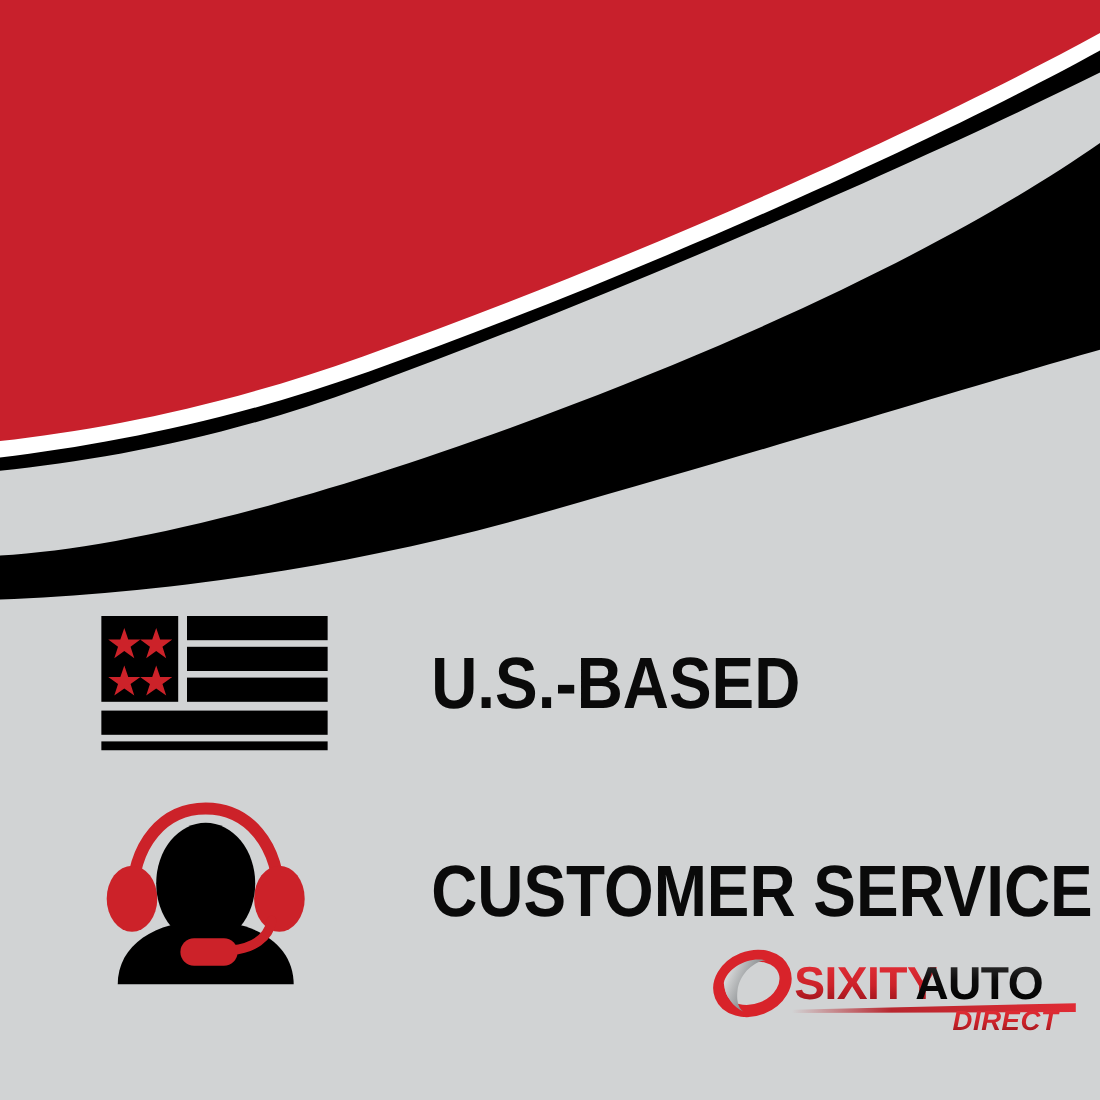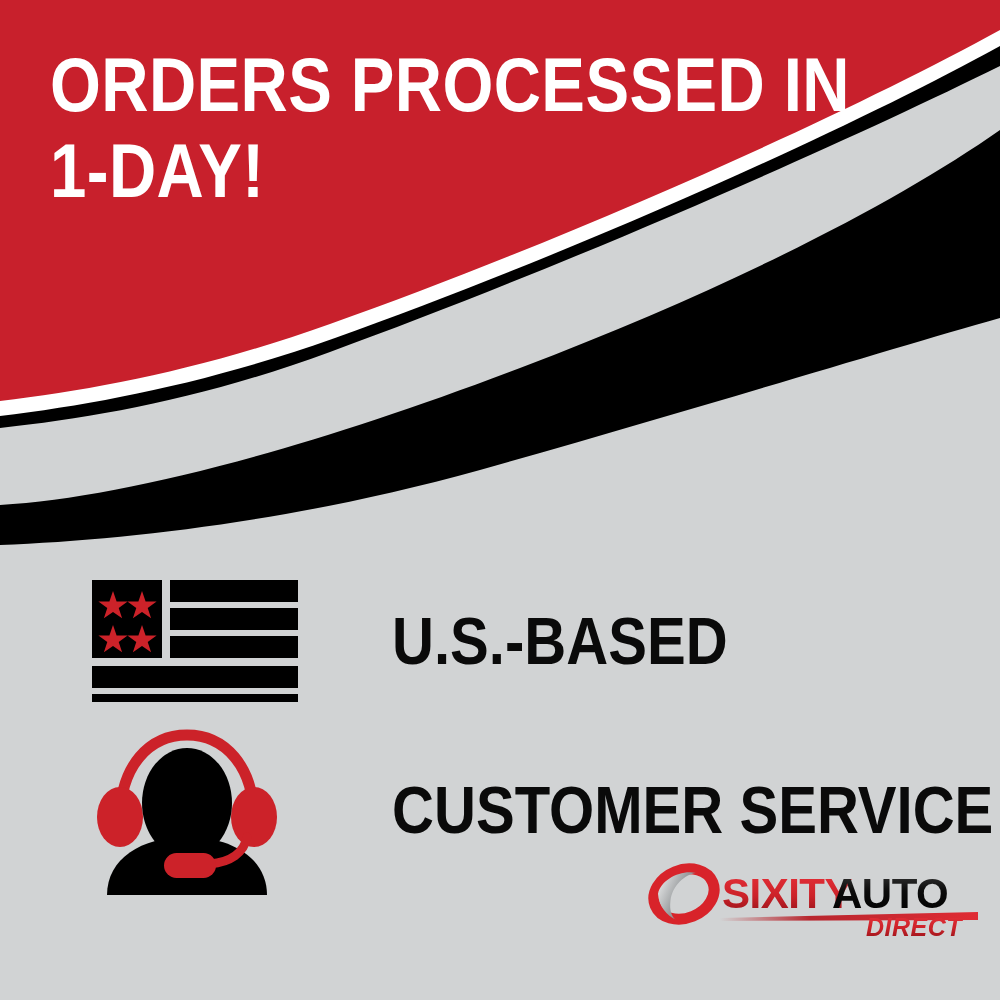--- a/index.html
+++ b/index.html
@@ -48,21 +48,21 @@
     white-space: nowrap;
   }
 
   
   .feature-row {
     position: absolute;
     z-index: 5;
     display: flex;
     align-items: center;
   }
-  #feature-row-us-based { left: 92px; top: 580px; text-align: center; }
+  #feature-row-us-based { left: 92px; top: 560px; text-align: center; }
   #feature-row-customer-service { left: 92px; top: 725px; }
 
   .feature-icon-wrap {
     width: 215px;
     flex: 0 0 215px;
     display: flex;
     align-items: center;
     justify-content: flex-start;
   }
   .feature-label {
@@ -97,24 +97,20 @@
 
   <svg id="wave-layer" viewBox="0 0 1000 1000" preserveAspectRatio="none">
     <rect x="0" y="0" width="1000" height="1000" fill="#d1d3d4"></rect>
     <path d="M0,0 L1000,0 L1000,66 C830,150 560,268 330,352 C205,398 95,418 0,428 Z" fill="#000000"></path>
     <path d="M0,505 C120,498 300,452 520,368 C740,284 900,200 1000,130
              L1000,318 C880,352 700,408 480,470 C300,520 130,540 0,545 Z" fill="#000000"></path>
     <path d="M0,0 L1000,0 L1000,46 C840,134 570,254 335,338 C208,383 97,404 0,416 Z" fill="#ffffff"></path>
     <path d="M0,0 L1000,0 L1000,30 C836,120 566,240 330,324 C204,369 95,390 0,401 Z" fill="#c8202c"></path>
   </svg>
 
-  <div id="headline-block">
-    <span class="headline-line">ORDERS PROCESSED IN</span>
-    <span class="headline-line">1-DAY!</span>
-  </div>
 
   <div class="feature-row" id="feature-row-us-based">
     <div class="feature-icon-wrap">
       <svg width="206" height="122" viewBox="0 0 206 122">
 
         <rect x="0" y="0" width="70" height="78" fill="#000000"></rect>
 
         <g fill="#cc2229">
           <path d="M21,11 L24.6,21.4 L35.6,21.4 L26.7,27.9 L30.1,38.3 L21,31.9 L11.9,38.3 L15.3,27.9 L6.4,21.4 L17.4,21.4 Z"></path>
           <path d="M50,11 L53.6,21.4 L64.6,21.4 L55.7,27.9 L59.1,38.3 L50,31.9 L40.9,38.3 L44.3,27.9 L35.4,21.4 L46.4,21.4 Z"></path>

